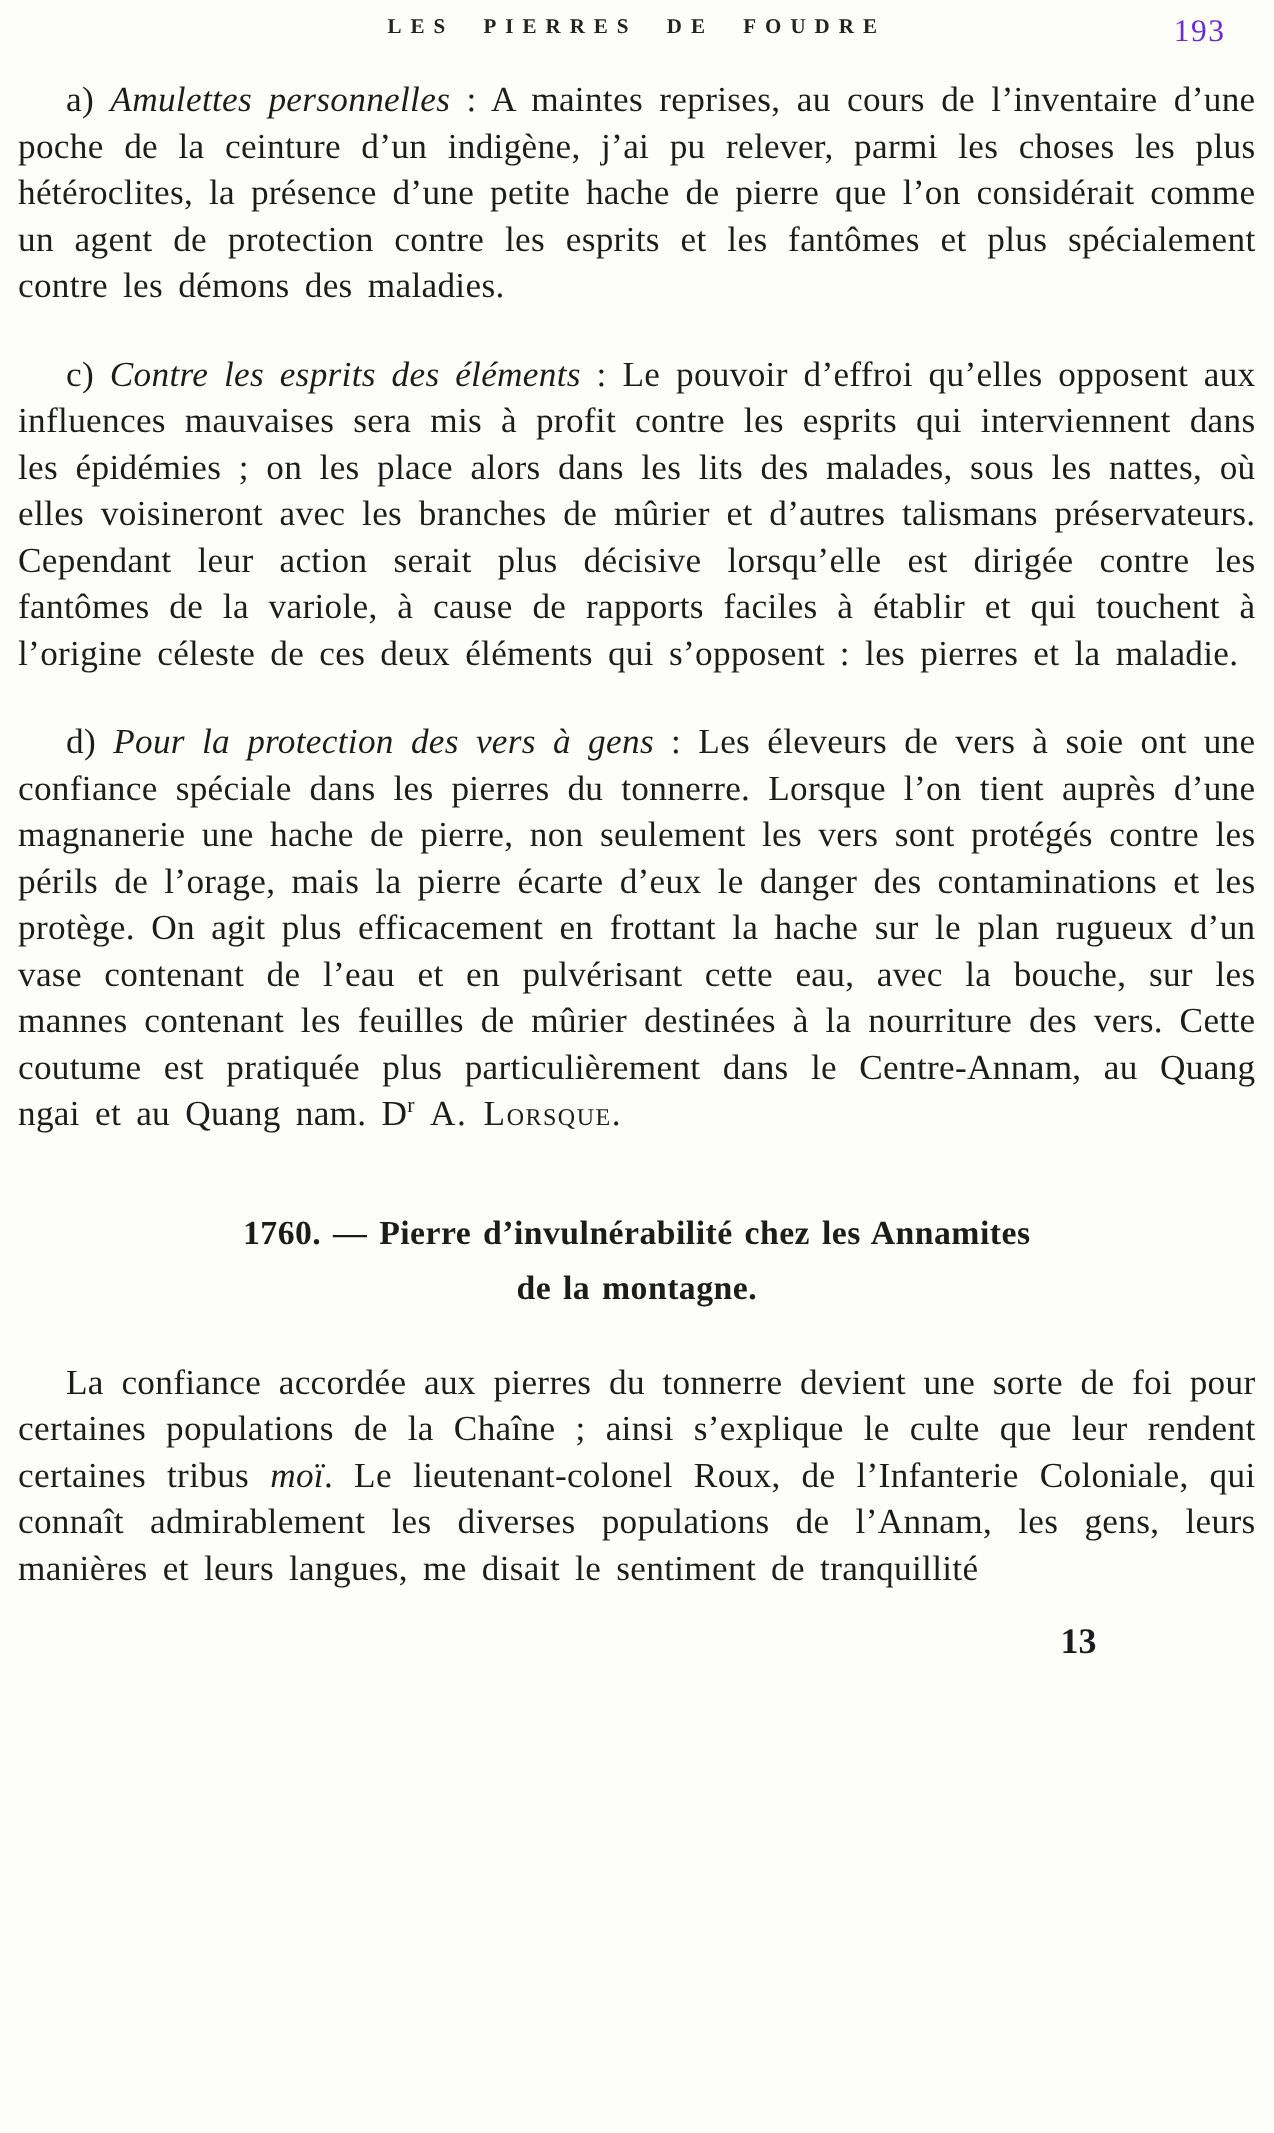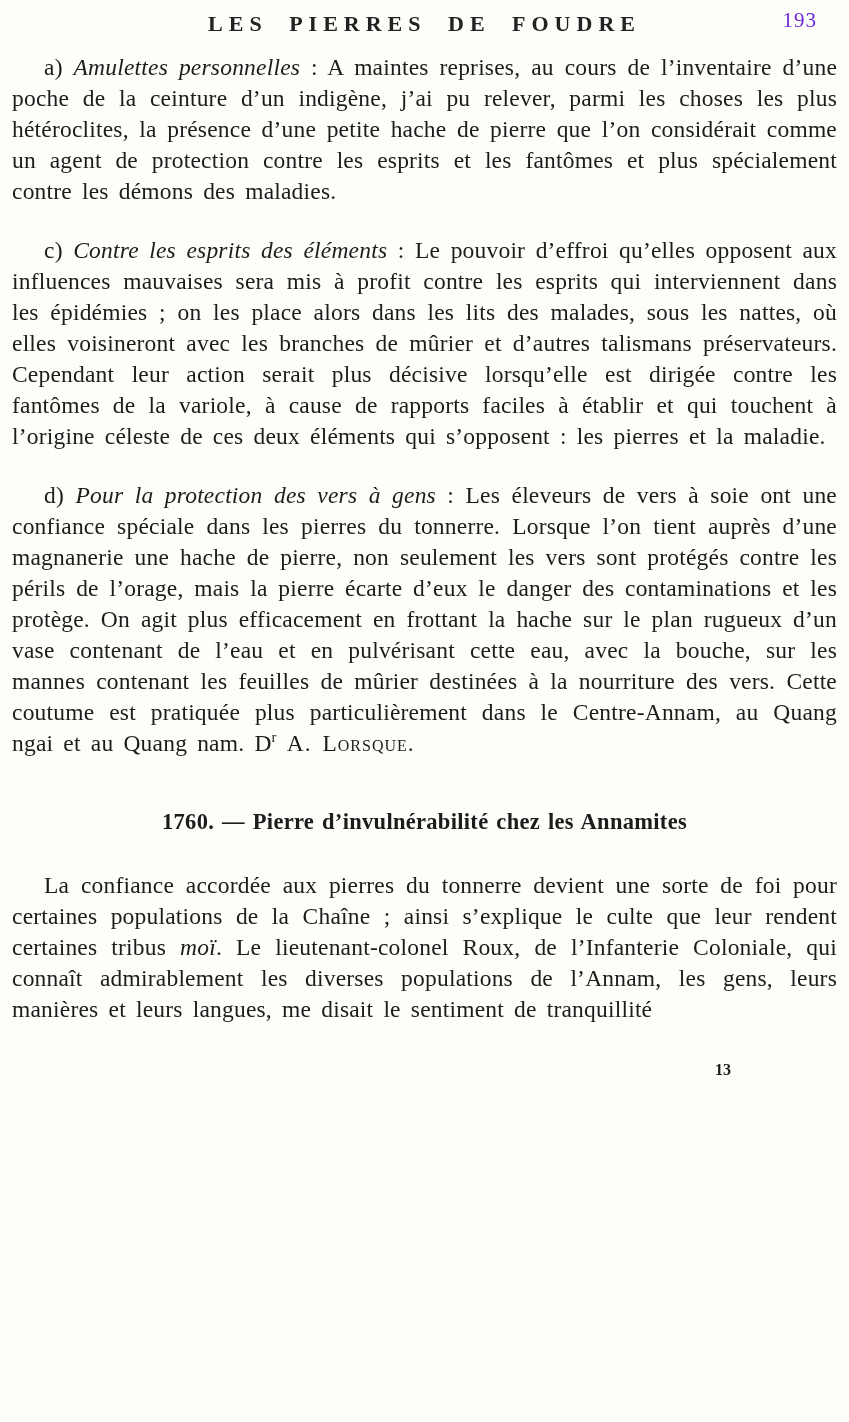--- a/index.html
+++ b/index.html
@@ -20,21 +20,21 @@
     font-family: "Liberation Serif", "DejaVu Serif", serif;
   }
   .running-head {
     position: relative;
     height: 30px;
     margin-bottom: 14px;
   }
   .head-title {
     display: block;
     text-align: center;
-    font-size: 22px;
+    font-size: 14px;
     font-weight: 700;
     letter-spacing: 6px;
     word-spacing: 10px;
     padding-top: 3px;
     color: #222;
   }
   .page-num {
     position: absolute;
     right: 20px;
     top: 0;
@@ -67,24 +67,24 @@
     margin: 44px 0 30px 0;
     text-align: center;
     font-size: 22.5px;
     font-weight: 700;
     line-height: 37px;
     letter-spacing: 0.3px;
     word-spacing: 2px;
   }
   .section-head .line { display: block; }
   .signature {
-    margin-top: 36px;
+    margin-top: 20px;
     text-align: right;
     padding-right: 106px;
-    font-size: 16px;
+    font-size: 24px;
     font-weight: 600;
     color: #1c1c1c;
   }
 </style>
 </head>
 <body>
 
 <div class="page">
 
   <header class="running-head">
@@ -108,20 +108,21 @@
   <p class="para">
     <span class="marker">d)</span>
     <i class="lead">Pour la protection des vers à gens</i><span> : </span>
     <span>Les éleveurs de vers à soie ont une confiance spéciale dans les pierres du tonnerre. Lorsque l’on tient auprès d’une magnanerie une hache de pierre, non seulement les vers sont protégés contre les périls de l’orage, mais la pierre écarte d’eux le danger des contaminations et les protège. On agit plus efficacement en frottant la hache sur le plan rugueux d’un vase contenant de l’eau et en pulvérisant cette eau, avec la bouche, sur les mannes contenant les feuilles de mûrier destinées à la nourriture des vers. Cette coutume est pratiquée plus particulièrement dans le Centre-Annam, au Quang ngai et au Quang nam.</span>
     <span><span>D</span><sup class="sup-r">r</sup>
     <span class="smallcaps">A. Lorsque.</span></span>
   </p>
 
   <h2 class="section-head">
     <span class="line">1760. — Pierre d’invulnérabilité chez les Annamites</span>
+    <span class="line">de la montagne.</span>
   </h2>
 
   <p class="para">
     <span>La confiance accordée aux pierres du tonnerre devient une sorte de foi pour certaines populations de la Chaîne ; ainsi s’explique le culte que leur rendent certaines tribus </span><i class="lead">moï</i><span>. Le lieutenant-colonel Roux, de l’Infanterie Coloniale, qui connaît admirablement les diverses populations de l’Annam, les gens, leurs manières et leurs langues, me disait le sentiment de tranquillité</span>
   </p>
 
   <div class="signature">13</div>
 
 </div>
 

